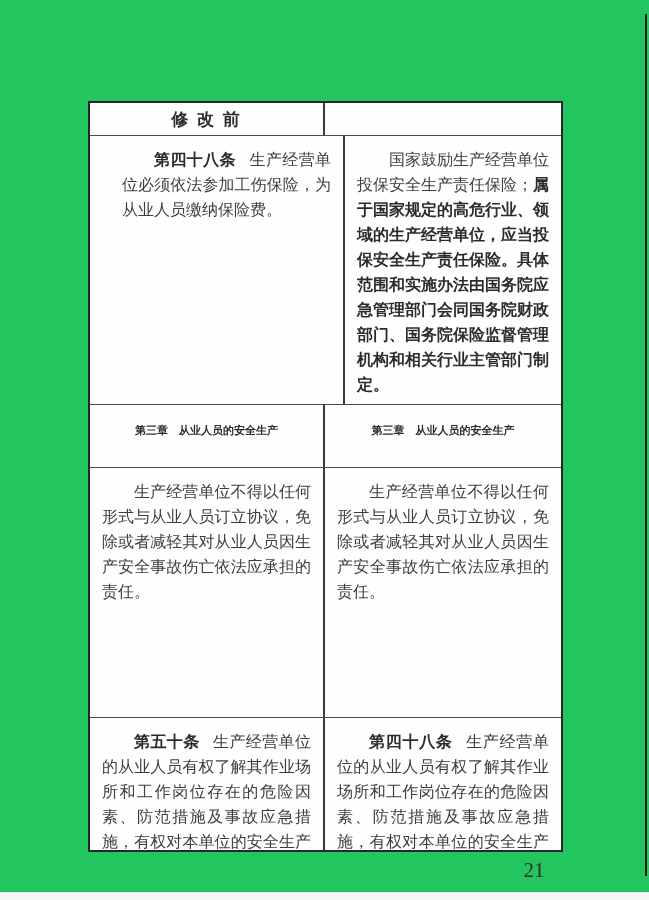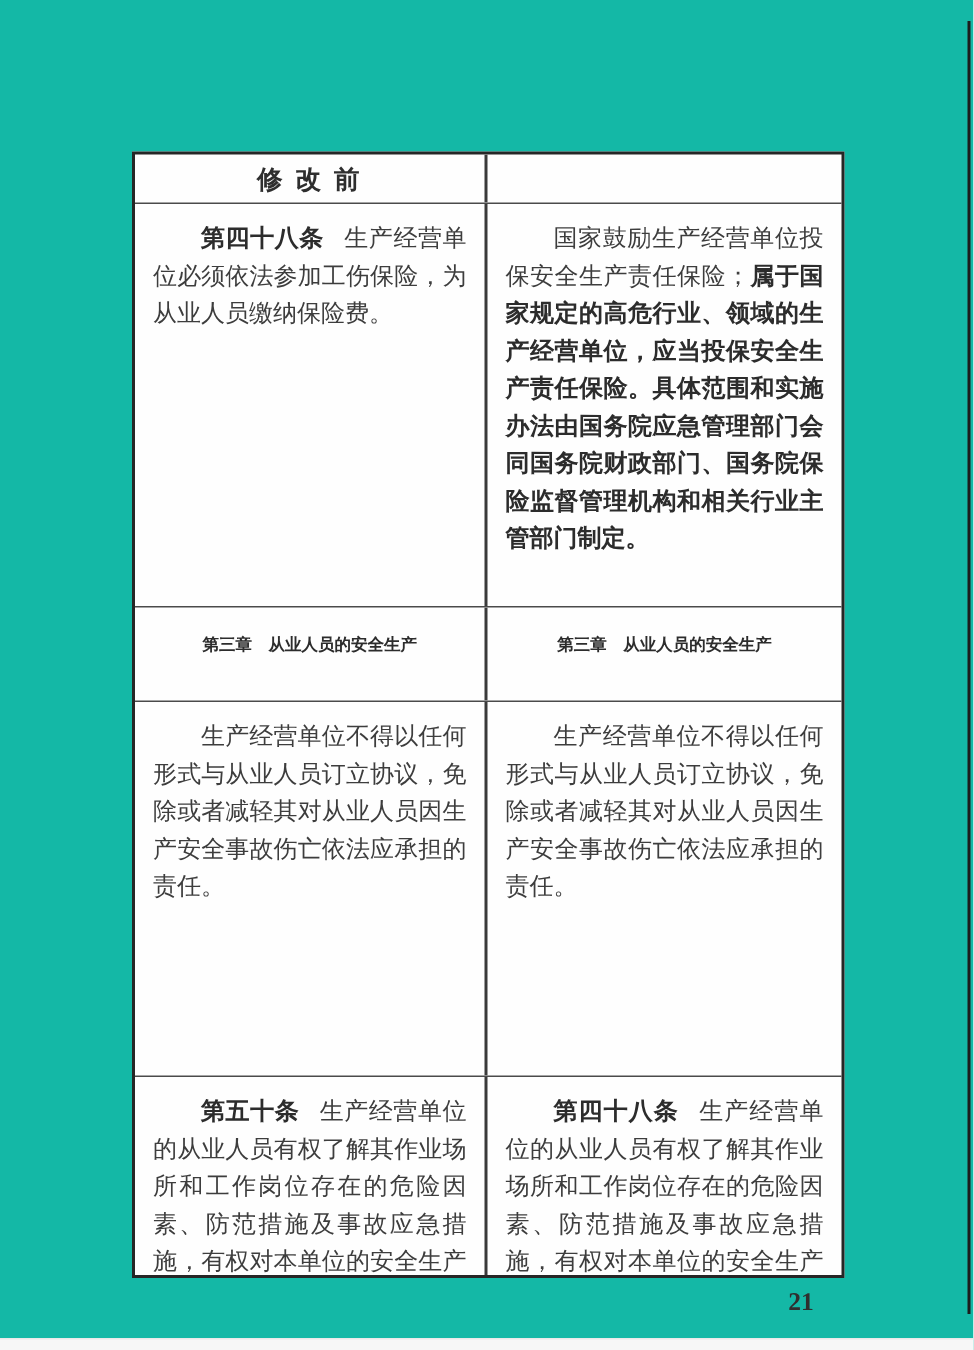--- a/index.html
+++ b/index.html
@@ -5,21 +5,21 @@
   html, body {
     margin: 0;
     padding: 0;
     background: #ffffff;
     font-family: "Liberation Serif", "DejaVu Serif", serif;
   }
   .page {
     position: relative;
     width: 649px;
     height: 900px;
-    background: #14b8a6;
+    background: #22c55e;
     overflow: hidden;
     color: #3d3d3d;
   }
   
   .edge-line {
     position: absolute;
     left: 645px;
     top: 14px;
     width: 2px;
     height: 862px;
@@ -54,21 +54,21 @@
     box-sizing: border-box;
     padding: 11px 12px 0 12px;
     overflow: hidden;
   }
   .cell-left {
     width: 235px;
     border-right: 2px solid #3a3a3a;
   }
   .cell-right { flex: 1; }
   .row-header { height: 33px; }
-  .row-1 { height: 269px; }
+  .row-1 { height: 269px; padding-left: 20px; }
   .row-2 { height: 63px; }
   .row-3 { height: 250px; }
   .row-4 { height: 132px; }
   .header-cell {
     display: flex;
     align-items: center;
     justify-content: center;
     padding: 0;
     font-family: "Liberation Sans", "DejaVu Sans", sans-serif;
     font-weight: 700;
@@ -106,22 +106,22 @@
     font-size: 11px;
     line-height: 26px;
     color: #2c2c2c;
   }
   .page-number {
     position: absolute;
     left: 518px;
     top: 858px;
     width: 32px;
     text-align: center;
-    font-size: 17px;
-    font-weight: 700;
+    font-size: 21px;
+    font-weight: 400;
     color: #2f2f2f;
     font-family: "Liberation Serif", "DejaVu Serif", serif;
   }
 </style>
 </head>
 <body>
 
 <div class="page">
 
   <div class="law-table">

